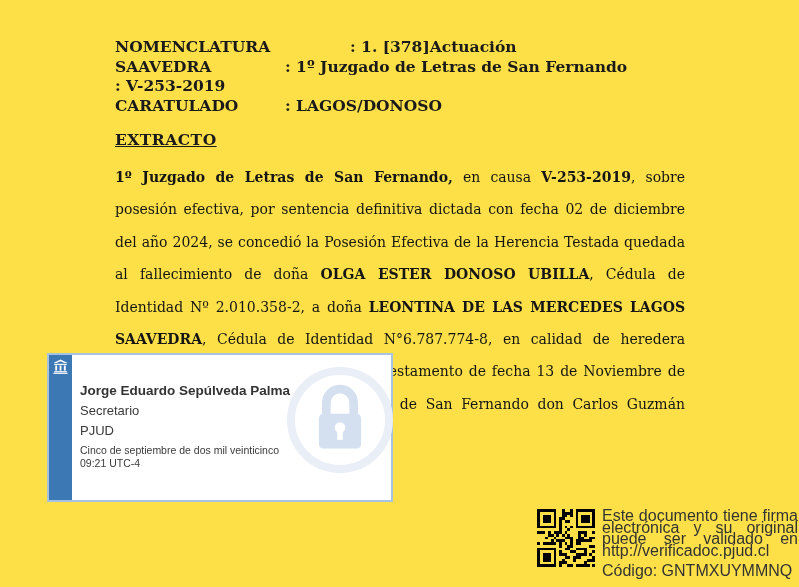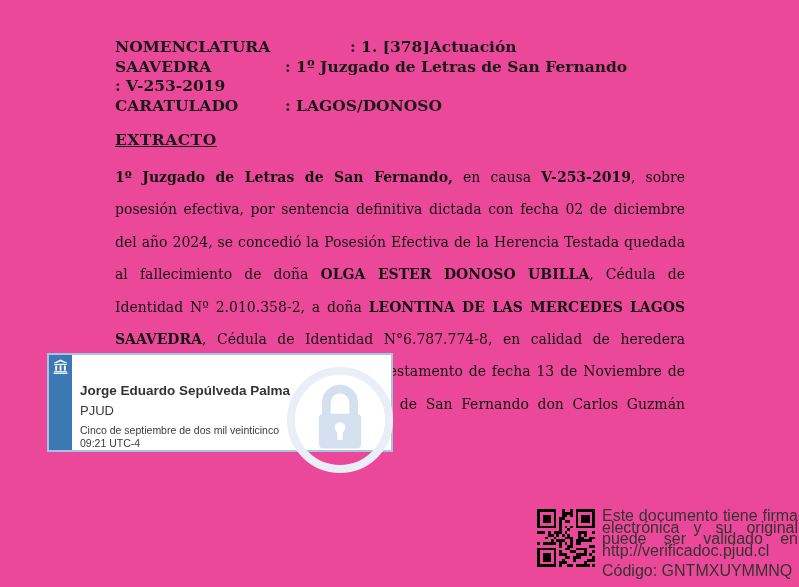--- a/index.html
+++ b/index.html
@@ -1,20 +1,20 @@
 <!DOCTYPE html>
 <html><head>
 <meta charset="utf-8">
 <style>
   html,body{margin:0;padding:0;}
   body{
     width:799px;height:587px;background:#ffffff;position:relative;
     font-family:"DejaVu Serif", serif;color:#1a1a1a;overflow:hidden;
   }
-  .page{position:absolute;inset:0;background:#ec4899;}
+  .page{position:absolute;inset:0;background:#fde047;}
 
   
   .header-block{position:absolute;left:115px;top:37px;}
   .h-row{display:flex;font-weight:bold;font-size:15.5px;line-height:19.6px;white-space:nowrap;}
   .h-label{width:170px;}
   .h-value{}
   .h-value.indent1{padding-left:65px;}
 
   
   .doc-title{
@@ -25,21 +25,21 @@
   
   .body-text{
     position:absolute;left:115px;top:161px;width:570px;margin:0;
     font-size:14px;line-height:32.4px;text-align:justify;text-justify:inter-word;
     color:#151515;
   }
   .body-text .bold{font-weight:bold;}
 
   
   .sig-box{
-    position:absolute;left:47px;top:353px;width:346px;height:99px;
+    position:absolute;left:47px;top:353px;width:346px;height:149px;
     background:#fff;border:2px solid #a6c4e2;box-sizing:border-box;
   }
   .sig-bar{
     position:absolute;left:0;top:0;width:23px;height:100%;background:#3c78b4;
     display:flex;justify-content:center;align-items:flex-start;padding-top:3px;box-sizing:border-box;
   }
   .sig-bar svg{width:17px;height:17px;display:block;}
   .watermark{
     position:absolute;left:238px;top:12px;width:106px;height:106px;box-sizing:border-box;
     border:8px solid #e9eef7;border-radius:50%;
@@ -110,20 +110,21 @@
           <path d="M28 52 V30 a22 22 0 0 1 44 0 V52" stroke="#d4e0f0" stroke-width="14" fill="none"></path>
           <rect x="16" y="48" width="68" height="56" rx="7" fill="#d4e0f0"></rect>
           <circle cx="50" cy="70" r="8.5" fill="#ffffff"></circle>
           <rect x="45.5" y="72" width="9" height="18" fill="#ffffff"></rect>
         </svg>
       </span>
     </div>
 
     <div class="sig-text">
       <div class="sig-name">Jorge Eduardo Sepúlveda Palma</div>
+      <div class="sig-role">Secretario</div>
       <div class="sig-org">PJUD</div>
       <div class="sig-date">Cinco de septiembre de dos mil veinticinco</div>
       <div class="sig-time">09:21 UTC-4</div>
     </div>
   </div>
 
   <div class="verify">
     <svg class="qr" id="qr" viewBox="0 0 58 58" shape-rendering="crispEdges" fill="#000">
         <rect x="0.00" y="0.00" width="2.81" height="2.81"></rect>
         <rect x="2.76" y="0.00" width="2.81" height="2.81"></rect>

